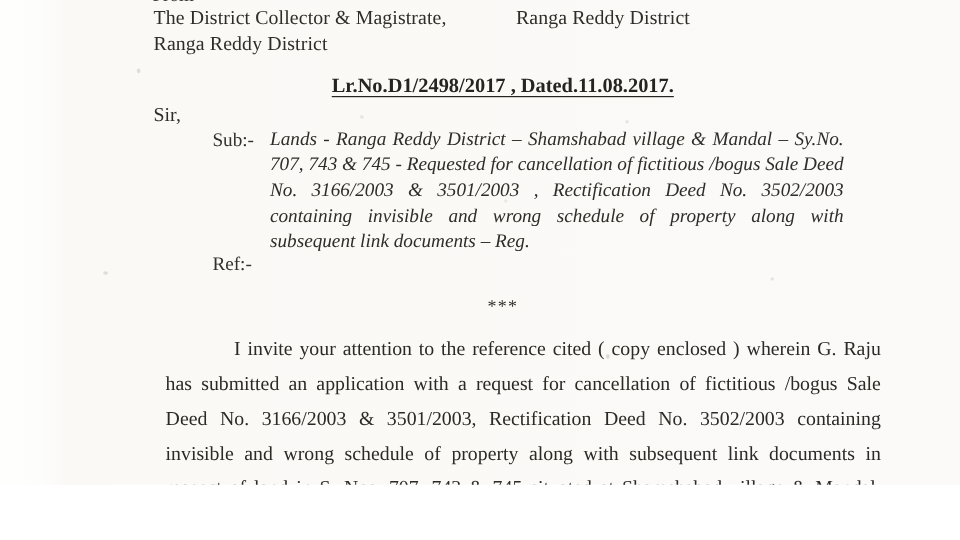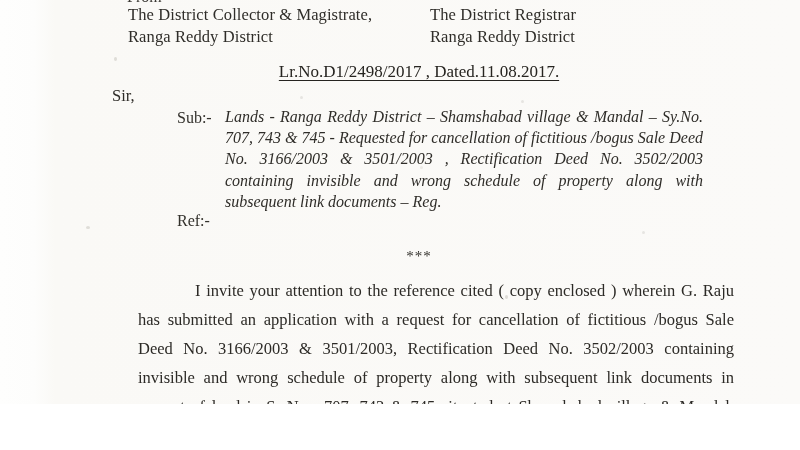--- a/index.html
+++ b/index.html
@@ -23,25 +23,25 @@
   .from-clip span {
     display: block; margin-top: -12px;
     font-size: 16px; color: #3a3833;
   }
   .addr { position: absolute; top: 4px; font-size: 16.5px; line-height: 21.5px; letter-spacing: 0.1px; }
   .addr-left  { left: 128px; }
   .addr-right { left: 430px; }
   .ref-line {
     position: absolute; top: 62px; left: 0; right: 0;
     text-align: center; padding-left: 38px;
-    font-size: 17px; font-weight: normal; color: #262420;
+    font-size: 17px; font-weight: bold; color: #262420;
     text-decoration: underline;
     text-underline-offset: 3px;
   }
-  .salutation { position: absolute; left: 112px; top: 86px; font-size: 16.5px; }
+  .salutation { position: absolute; left: 128px; top: 86px; font-size: 16.5px; }
   .label-col { position: absolute; left: 177px; font-size: 16px; color: #33312c; font-family: Liberation Serif, serif; }
   .sub-label { top: 109px; }
   .sub-text {
     position: absolute; left: 225px; top: 106px; width: 478px;
     font-size: 16px; line-height: 21.2px;
     text-align: justify; color: #2f2d29; font-style: italic;
   }
   .ref-label { top: 212px; }
   .ref-text  { position: absolute; left: 225px; top: 216px; font-size: 16px; color: #2f2d29; }
   .separator {
@@ -81,21 +81,20 @@
   <div class="from-clip">
     <span>From</span>
   </div>
 
   <div class="addr addr-left">
     <div>The District Collector &amp; Magistrate,</div>
     <div>Ranga Reddy District</div>
   </div>
 
   <div class="addr addr-right">
-    <div>The District Registrar</div>
     <div>Ranga Reddy District</div>
   </div>
 
   <div class="ref-line">Lr.No.D1/2498/2017 , Dated.11.08.2017.</div>
 
   <div class="salutation">Sir,</div>
 
   <div class="label-col sub-label">Sub:-</div>
   <div class="sub-text">Lands - Ranga Reddy District – Shamshabad village &amp; Mandal – Sy.No. 707, 743 &amp; 745 - Requested for cancellation of fictitious /bogus Sale Deed No. 3166/2003 &amp; 3501/2003 , Rectification Deed No. 3502/2003 containing invisible and wrong schedule of property along with subsequent link documents  – Reg.</div>
 

